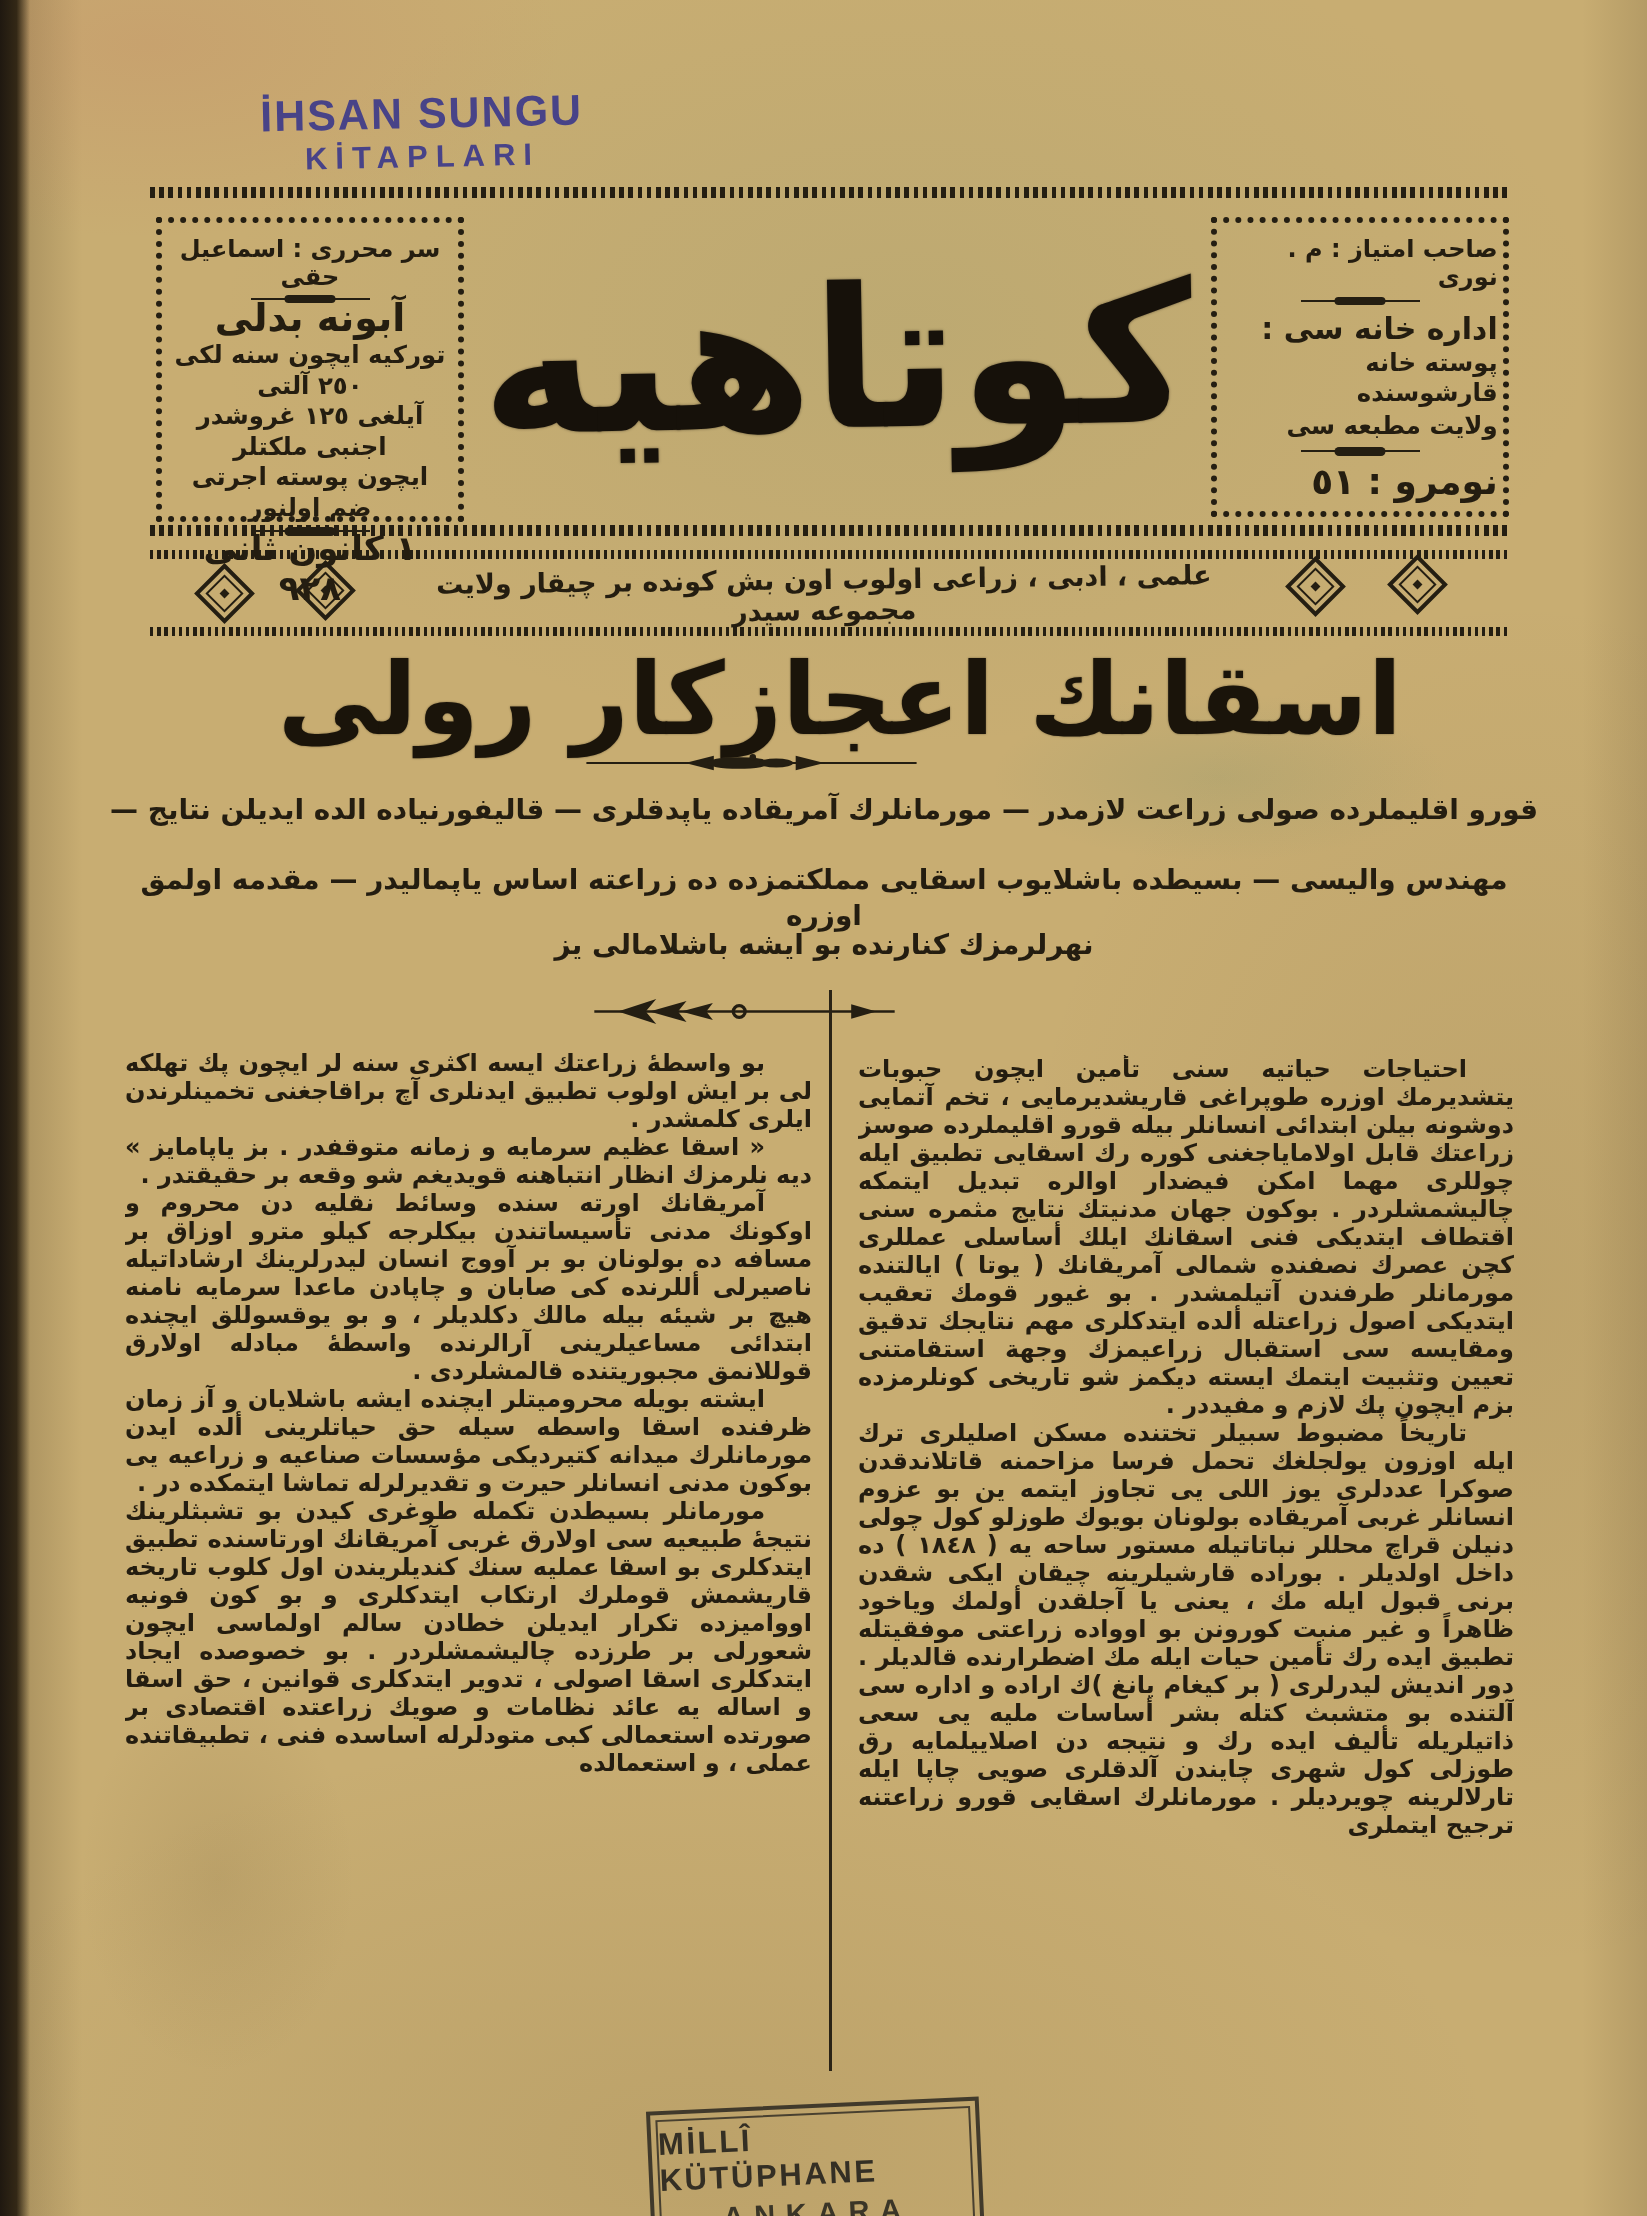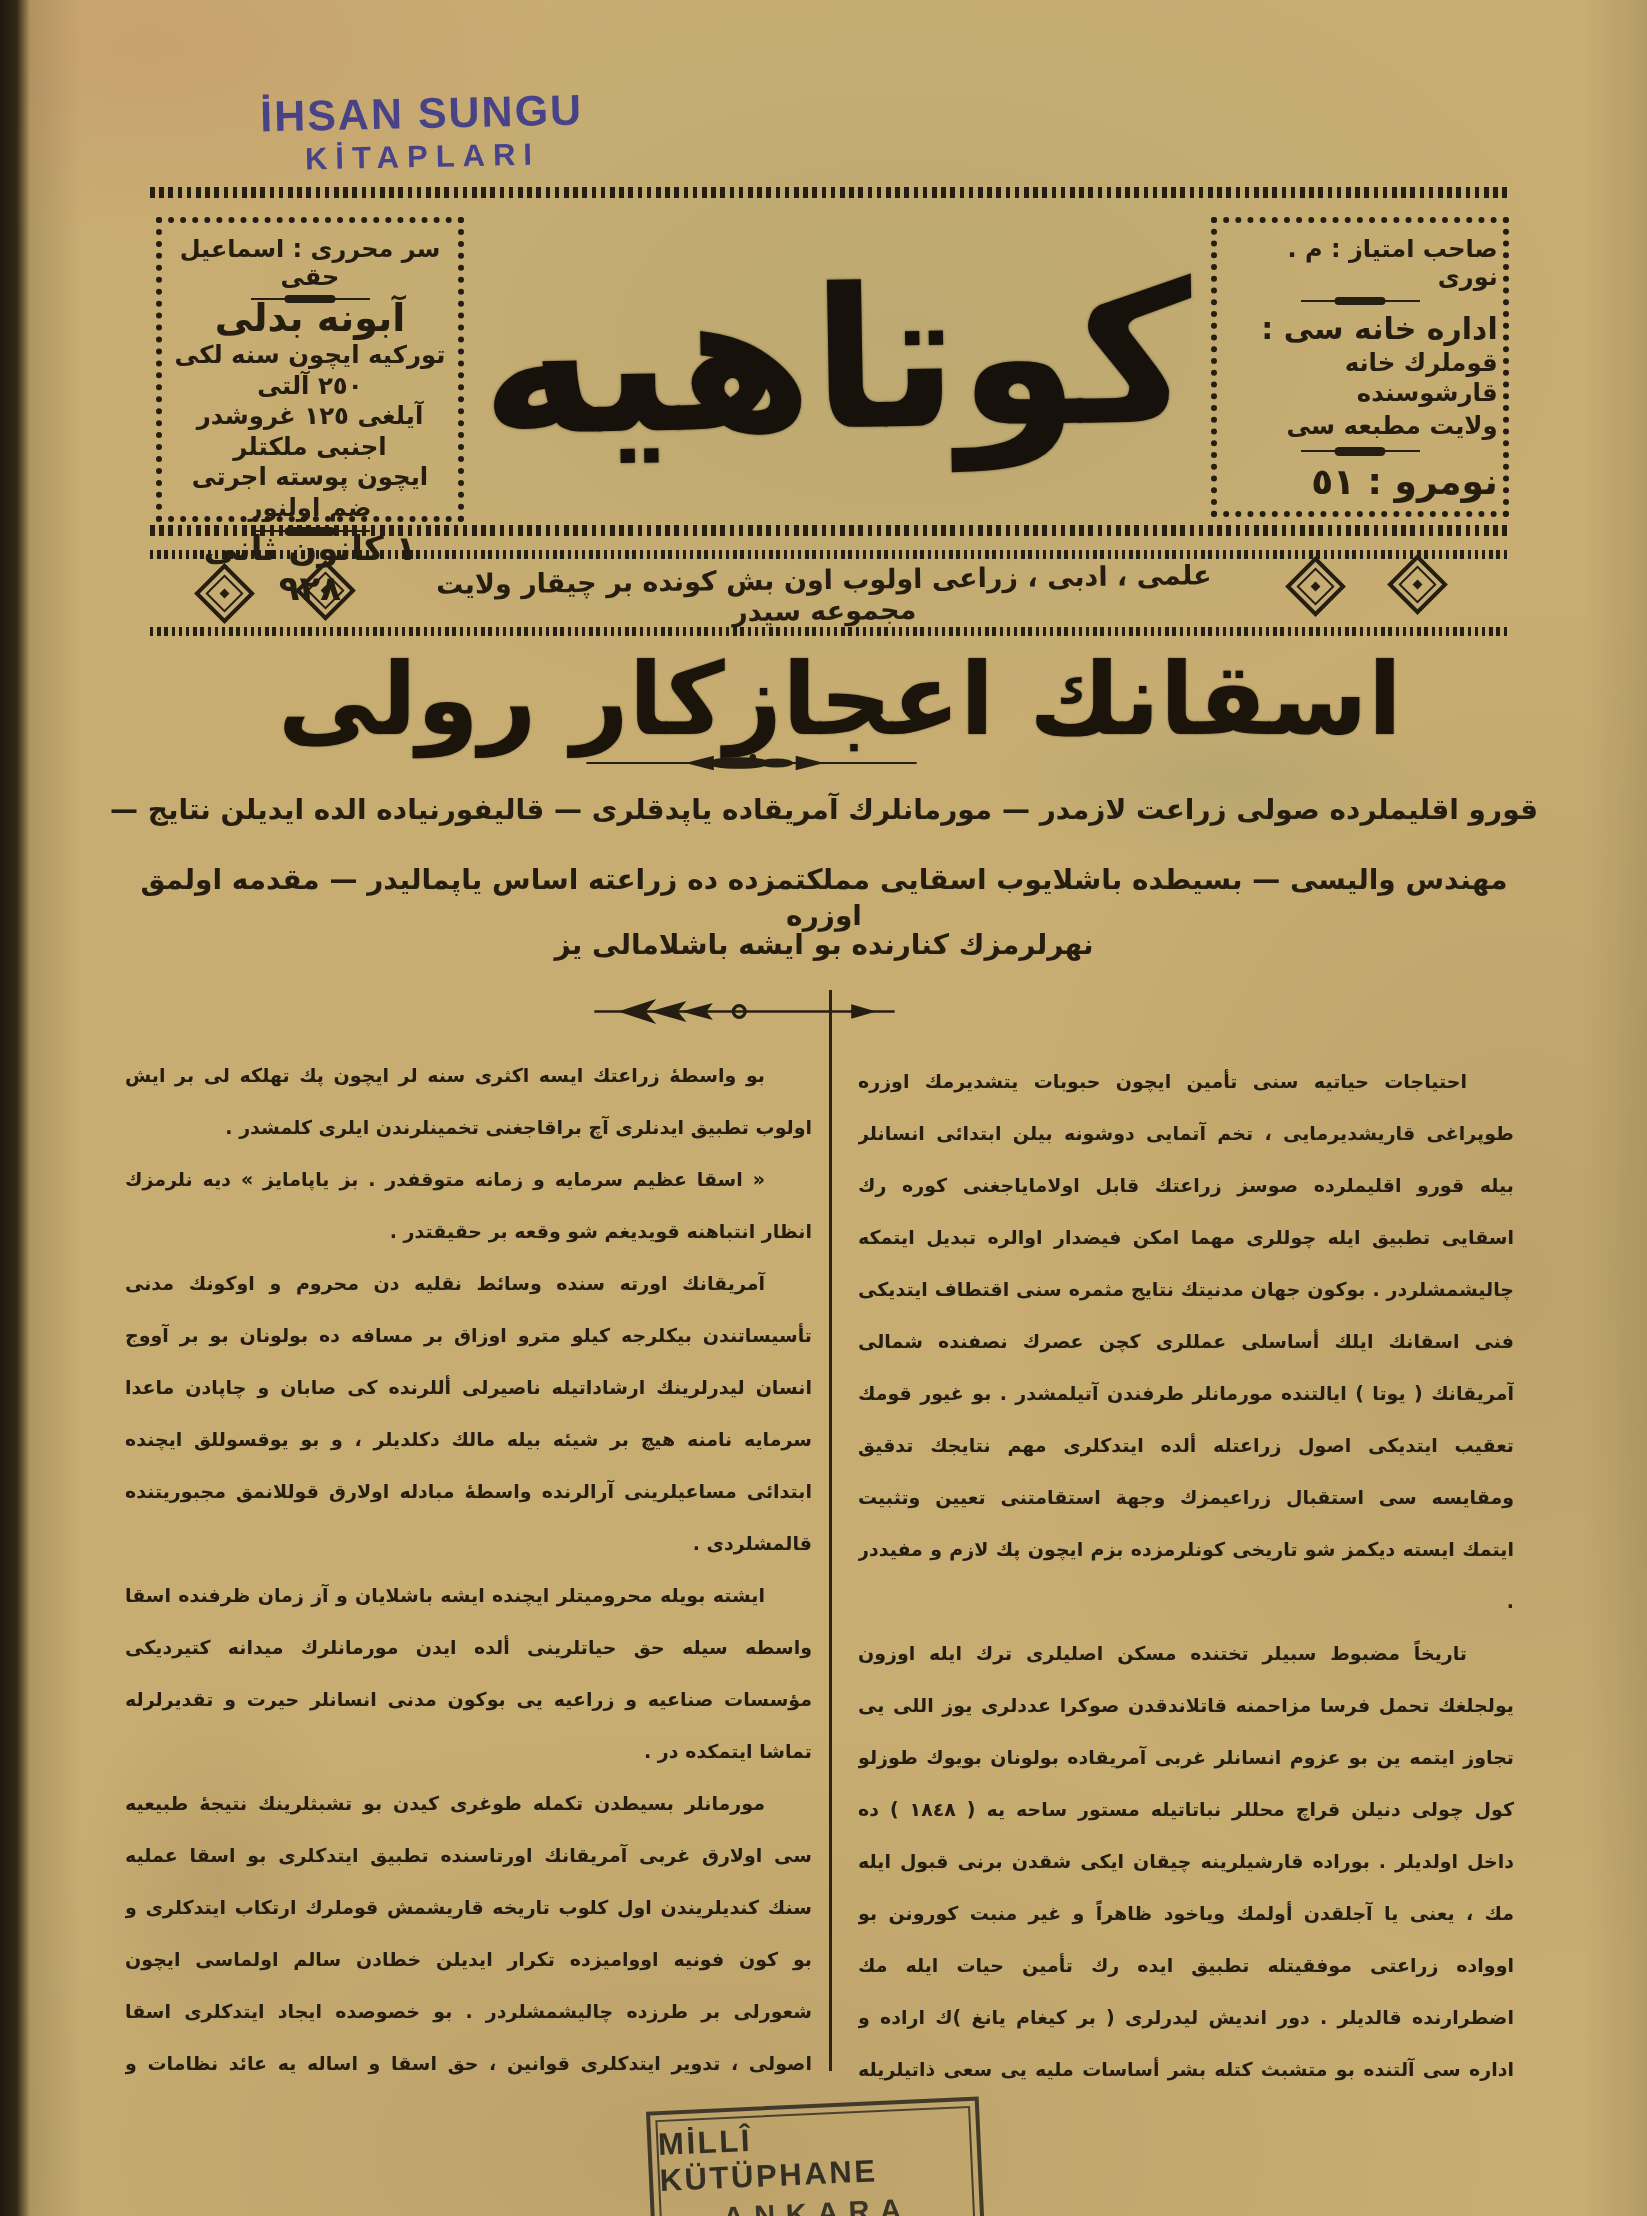--- a/index.html
+++ b/index.html
@@ -92,21 +92,21 @@
   .subtitle { position:absolute; left:99px; width:1450px; text-align:center;
               direction:rtl; font-size:28px; font-weight:bold; line-height:1.3; }
   .sub1 { top:792px; }
   .sub2 { top:862px; }
   .sub3 { top:927px; }
   .col-ornament { position:absolute; left:593px; top:993px; }
 
   
   .vrule { position:absolute; left:829px; top:990px; width:3.3px; height:1081px; background:#2a2316; }
   .col { position:absolute; direction:rtl; text-align:justify;
-         font-size:19px; font-weight:bold; line-height:52px; color:#241d10; overflow:hidden; }
+         font-size:24px; font-weight:bold; line-height:28px; color:#241d10; overflow:hidden; }
   .col p { text-indent:47px; }
   .col-right { left:858px; top:1055px; width:656px;  height:1045px; }
   .col-left  { left:125px;  top:1049px; width:687px; height:1028px; }
 </style>
 </head>
 <body>
 
 <div class="page">
 
   <div class="spine"></div>
@@ -131,21 +131,21 @@
     <div class="box-divider"></div>
     <div class="date">١ كانون ثانى ٩٢٨</div>
   </div>
 
   <div class="masthead">كوتاهيه</div>
 
   <div class="hbox box-right">
     <div class="t42">صاحب امتياز : م . نورى</div>
     <div class="box-divider"></div>
     <div class="t46">اداره خانه سى :</div>
-    <div class="t38">قوملرك خانه قارشوسنده</div>
+    <div class="t38">پوسته خانه قارشوسنده</div>
     <div class="t38">ولايت مطبعه سى</div>
     <div class="box-divider"></div>
     <div class="num">نومرو : ٥١</div>
   </div>
 
   <div class="hrule r3"></div>
   <div class="hrule r4"></div>
   <div class="fleuron fl1"></div>
   <div class="fleuron fl2"></div>
   <div class="fleuron fl3"></div>

